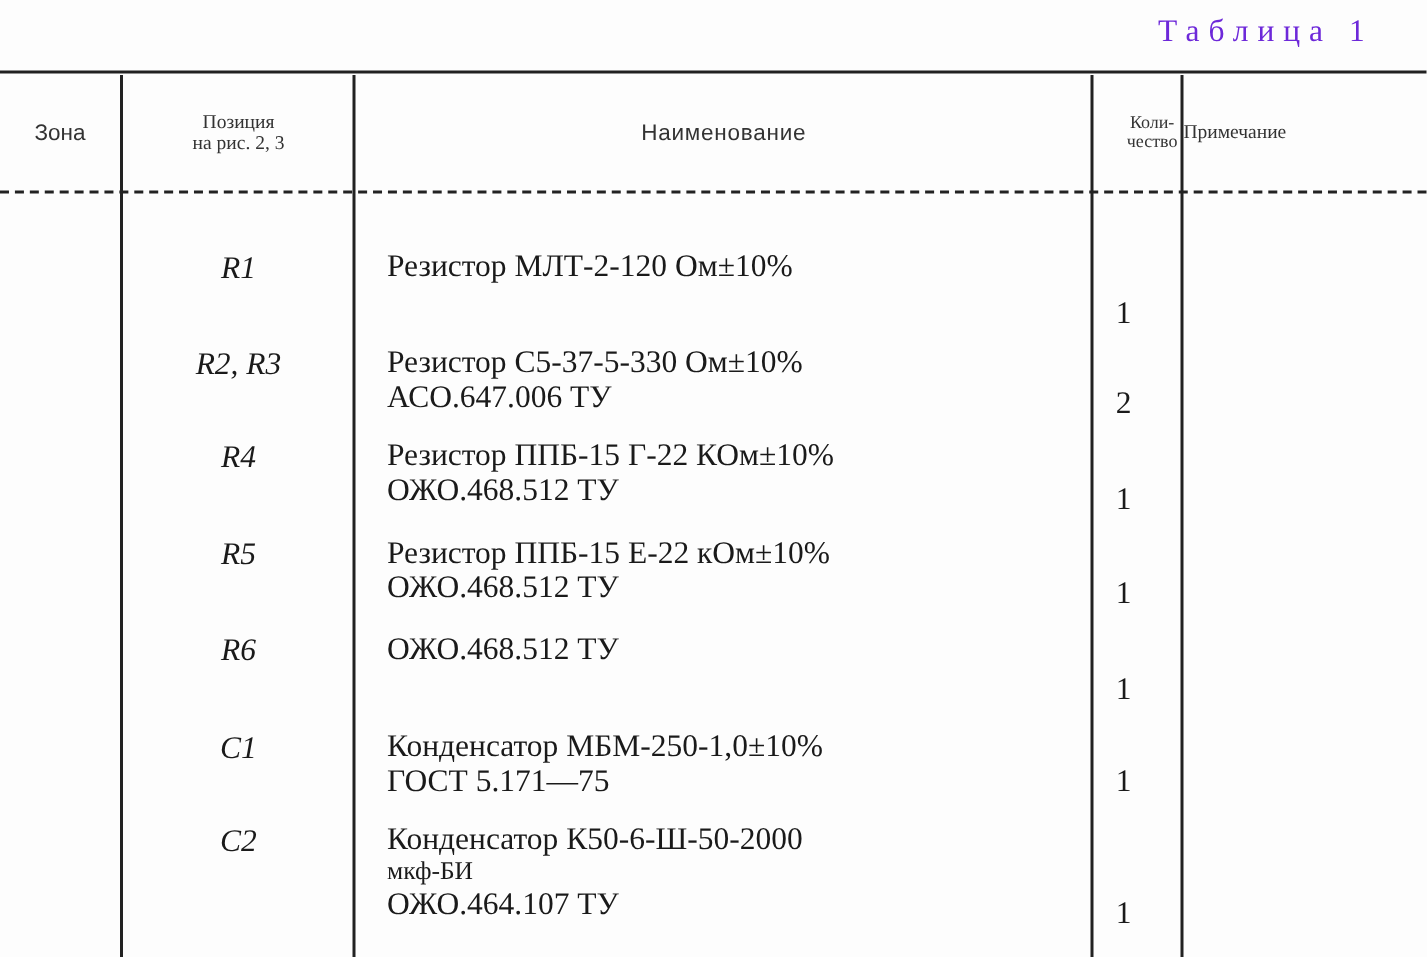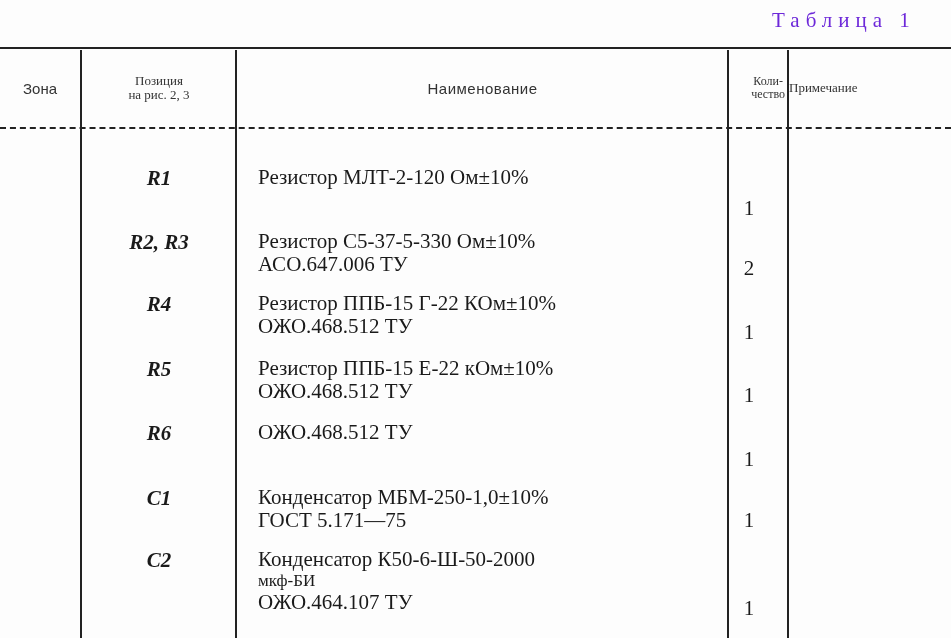--- a/index.html
+++ b/index.html
@@ -11,21 +11,21 @@
   .hline.mid { top: 127px; }
   .vline { position: absolute; width: 0; border-left: 2px solid #222; }
   .hcell { position: absolute; top: 50px; height: 76px; display: flex; align-items: center; justify-content: center;
            text-align: center; font-family: "Liberation Sans", "DejaVu Sans", sans-serif; color: #333; }
   .h-zone { left: 0; width: 80px; font-size: 15px; }
   .h-pos { left: 82px; width: 154px; font-size: 13px; line-height: 14px; font-family: "Liberation Serif", serif; }
   .h-name { left: 238px; width: 489px; font-size: 15px; letter-spacing: 0.5px; }
   .h-qty { left: 729px; width: 58px; font-size: 12px; line-height: 13px; font-family: "Liberation Serif", serif; justify-content: flex-end; padding-right: 2px; box-sizing: border-box; }
   .h-note { left: 789px; width: 162px; font-size: 13px; font-family: "Liberation Serif", serif; justify-content: flex-start; box-sizing: border-box; }
   .row { position: absolute; left: 0; width: 951px; }
-  .pos { position: absolute; left: 82px; width: 154px; text-align: center; font-size: 21px; font-style: italic; top: 0; font-weight: bold; }
+  .pos { position: absolute; left: 82px; width: 154px; text-align: center; font-size: 21px; font-style: italic; top: 0; }
   .name { position: absolute; left: 258px; width: 460px; font-size: 21px; line-height: 23px; top: 0; }
   .qty { position: absolute; left: 729px; width: 40px; text-align: center; font-size: 21px; }
 </style>
 </head>
 <body>
 
 <div class="caption">Таблица 1</div>
 
 <div class="hline top"></div>
 <div class="hline mid"></div>

